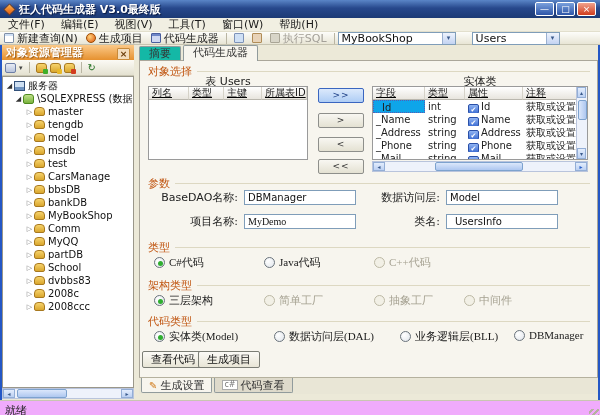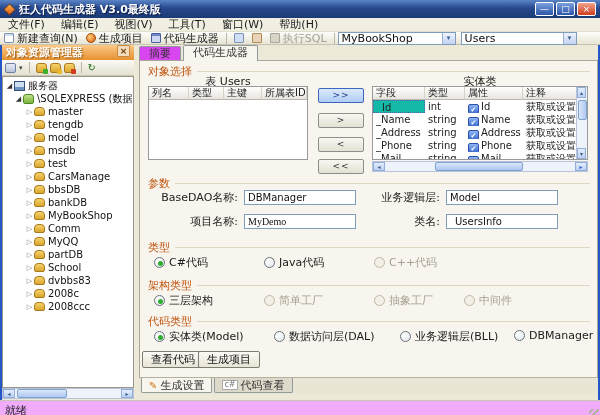--- a/index.html
+++ b/index.html
@@ -37,21 +37,21 @@
   .ic-execsql { background:#d8d5c8; border:1px solid #a9a596; }
   .combo { height:13px; background:#fff; border:1px solid #7f9db9; display:flex; align-items:center; }
   .combo .cval { flex:1; padding:0 3px; line-height:11px; color:#111; overflow:hidden; white-space:nowrap; }
   .combo .carrow { width:13px; height:11px; text-align:center; font-size:7px; line-height:11px; color:#3a5a8c;
     background:linear-gradient(180deg,#eef3fd,#c3d3f2); border-left:1px solid #9ab0d0; }
 
   
   .sidebar { position:absolute; left:0; top:45px; width:132px; height:354px; background:#ece9d8; }
   .sb-header { position:absolute; left:0; top:0; width:132px; height:15px;
     background:linear-gradient(180deg,#fbc988,#e6912f); color:#fff; font-weight:bold;
-    display:flex; align-items:flex-start; padding:0 4px; }
+    display:flex; align-items:flex-end; padding:0 4px; }
   .sb-header .sb-title { flex:1; font-size:11px; text-shadow:1px 1px 1px #9c5a10; }
   .sb-close { width:13px; height:12px; border:1px solid #c88a3a; background:#f4ddbd; color:#6b3c08;
     font-size:9px; line-height:10px; text-align:center; border-radius:1px; }
   .sb-tools { position:absolute; left:0; top:15px; width:132px; height:16px;
     background:linear-gradient(180deg,#fbfaf5,#e4e1d0); display:flex; align-items:center; padding:0 3px; gap:3px;
     border-bottom:1px solid #c9c5b2; }
   .mini { width:11px; height:10px; position:relative; border-radius:3px 3px 2px 2px; }
   .mini.dby { background:linear-gradient(180deg,#f7d36b,#d9a62e); border:1px solid #a8791f; }
   .mini.plug { background:linear-gradient(180deg,#e8ecf5,#b9c4dc); border:1px solid #6c7ea6; border-radius:2px; }
   .badge { position:absolute; right:-2px; bottom:-2px; width:5px; height:5px; border-radius:1px; }
@@ -70,56 +70,56 @@
   .ico-dbg { width:11px; height:10px; background:linear-gradient(180deg,#bfe08a,#7ab33e); border:1px solid #4e8a1e; border-radius:3px 3px 2px 2px; }
   .ico-db { width:11px; height:9px; background:linear-gradient(180deg,#f7d36b,#d9a62e); border:1px solid #a8791f; border-radius:4px 4px 2px 2px; }
   .tlabel { font-size:10px; color:#111; }
   .sb-hscroll { position:absolute; left:0; top:343px; width:132px; height:11px; background:#eef2fb; border:1px solid #b9c4dc; display:flex; }
   .scr-btn { width:12px; height:9px; background:linear-gradient(180deg,#e3edfd,#bcd0f2); border:1px solid #93aed6; color:#3a5a8c;
     font-size:6px; line-height:8px; text-align:center; flex:0 0 auto; }
   .scr-thumb { height:9px; background:linear-gradient(180deg,#dbe7fb,#aec7f0); border:1px solid #7da2ce; border-radius:2px; }
 
   
   .tabstrip { position:absolute; left:137px; top:45px; height:16px; display:flex; align-items:flex-end; }
-  .tab { height:15px; padding:0 9px; line-height:14px; background:#d946ef; border:1px solid #919b9c; border-bottom:none;
+  .tab { height:15px; padding:0 9px; line-height:14px; background:#14b8a6; border:1px solid #919b9c; border-bottom:none;
     border-radius:2px 2px 0 0; margin-right:2px; color:#333; }
   .tab.active { background:#f7f5ee; height:16px; font-weight:normal; position:relative; z-index:2; }
   .panel { position:absolute; left:137px; top:60px; width:459px; height:334px; background:#f7f5ee; border:1px solid #aaa69a; }
 
   .group-label { position:absolute; display:flex; align-items:center; color:#c0540f; font-size:11px; }
   .group-line { height:1px; background:#ddd8c2; margin-left:5px; }
 
   .tcaption { position:absolute; color:#222; font-size:11px; text-align:center; }
 
   .xptable { position:absolute; background:#fff; border:1px solid #9a9a9a; overflow:hidden; }
-  .thead { display:flex; height:13px; }
+  .thead { display:flex; height:13px;text-decoration:underline; }
   .th { background:linear-gradient(180deg,#ffffff,#e8e5de); border-right:1px solid #d5d2c8; border-bottom:1px solid #bab7ae;
     padding:0 3px; line-height:12px; font-size:10px; color:#222; overflow:hidden; white-space:nowrap; }
   .trowd { display:flex; height:13px; }
   .td { padding:0 3px; line-height:13px; font-size:10px; color:#222; overflow:hidden; white-space:nowrap; }
-  .td.sel { background:#14b8a6; border:1px dotted #5a5ab0; }
+  .td.sel { background:#0ea5e9; border:1px dotted #5a5ab0; }
   .propbox { display:inline-block; width:11px; height:10px; margin-right:2px; vertical-align:-2px;
     background:linear-gradient(180deg,#8fb3f2,#3f6fd4); border:1px solid #2a50a8; border-radius:2px;
     color:#fff; font-size:7px; line-height:10px; text-align:center; }
 
   .vscroll { position:absolute; width:11px; background:#eef2fb; border-left:1px solid #b9c4dc; display:flex; flex-direction:column; }
   .vscroll .scr-btn { width:9px; height:11px; line-height:10px; }
   .vthumb { width:9px; background:linear-gradient(90deg,#dbe7fb,#aec7f0); border:1px solid #7da2ce; border-radius:2px; margin:0 auto; }
 
   .hscroll { position:absolute; height:11px; background:#eef2fb; border:1px solid #b9c4dc; display:flex; align-items:center; }
 
   .movebtn { position:absolute; width:46px; height:15px; text-align:center; line-height:13px; font-size:9px; color:#333;
     background:linear-gradient(180deg,#f8f7f2,#e4e1d2); border:1px solid #8e8f8b; border-radius:2px; letter-spacing:1px; }
   .movebtn.primary { background:linear-gradient(180deg,#dce9fb,#aecdf5); border:1px solid #3a66c0; color:#1d3f86; }
 
   .fldlabel { position:absolute; width:90px; text-align:right; color:#222; line-height:15px; }
   .fld { position:absolute; width:112px; height:15px; border:1px solid #7f9db9; background:#fff; font-size:10px;
     padding:0 3px; font-family:"DejaVu Sans","Liberation Sans",sans-serif; color:#111; }
 
-  .radio-opt { position:absolute; display:flex; align-items:center; gap:4px; color:#1a1a1a; }
+  .radio-opt { position:absolute; display:flex; align-items:center; gap:4px; color:#1a1a1a;font-family:Liberation Serif, serif; }
   .radio-opt.disabled { color:#a5a191; }
   .rcircle { width:11px; height:11px; border-radius:50%; border:1px solid #6a737b; background:radial-gradient(circle at 35% 35%,#fff,#dfe4ea); position:relative; }
   .radio-opt.disabled .rcircle { border-color:#bdb9a5; background:#f2f0e6; }
   .rdot { position:absolute; left:3px; top:3px; width:5px; height:5px; border-radius:50%; background:#2fae2f; display:none; }
   .checked .rdot { display:block; }
 
   .pushbtn { position:absolute; height:17px; padding:0 8px; line-height:15px; text-align:center; color:#111;
     background:linear-gradient(180deg,#fbfaf6,#e8e5d6); border:1px solid #7b7d75; border-radius:2px; font-size:11px; }
 
   .btabstrip { position:absolute; left:137px; top:377px; width:459px; height:17px; background:#e9e6d6;
@@ -181,21 +181,21 @@
     </span>
     <span class="tbtn disabled">
       <span class="ticon ic-execsql"></span>
       <span>执行SQL</span>
     </span>
     <span class="tsep"></span>
     <span class="combo" style="width:118px">
       <span class="cval">MyBookShop</span>
       <span class="carrow">▾</span>
     </span>
-    <span class="combo" style="width:116px;margin-left:5px">
+    <span class="combo" style="width:88px;margin-left:16px">
       <span class="cval">Users</span>
       <span class="carrow">▾</span>
     </span>
   </div>
 
   <div class="sidebar">
     <div class="sb-header">
       <span class="sb-title">对象资源管理器</span>
       <span class="sb-close">×</span>
     </div>
@@ -392,21 +392,21 @@
     <span class="scr-thumb" style="width:88px;margin-left:50px"></span>
     <span class="scr-btn" style="margin-left:auto;color:#2b62c9">▸</span>
   </div>
 
   <div class="group-label" style="left:146px;top:176px;width:442px">
     <span>参数</span>
     <span class="group-line" style="flex:1"></span>
   </div>
   <div class="fldlabel" style="left:146px;top:190px">BaseDAO名称:</div>
   <input class="fld" style="left: 242px; top: 190px;" value="DBManager">
-  <div class="fldlabel" style="left:348px;top:190px">业务逻辑层:</div>
+  <div class="fldlabel" style="left:348px;top:190px">数据访问层:</div>
   <input class="fld" style="left: 444px; top: 190px;" value="Model">
   <div class="fldlabel" style="left:146px;top:214px">项目名称:</div>
   <input class="fld" style="left: 242px; top: 214px; font-family: Liberation Serif, serif;" value="MyDemo">
   <div class="fldlabel" style="left:348px;top:214px">类名:</div>
   <input class="fld" style="left: 444px; top: 214px; padding-left: 8px;" value="UsersInfo">
 
   <div class="group-label" style="left:146px;top:240px;width:442px">
     <span>类型</span>
     <span class="group-line" style="flex:1"></span>
   </div>

